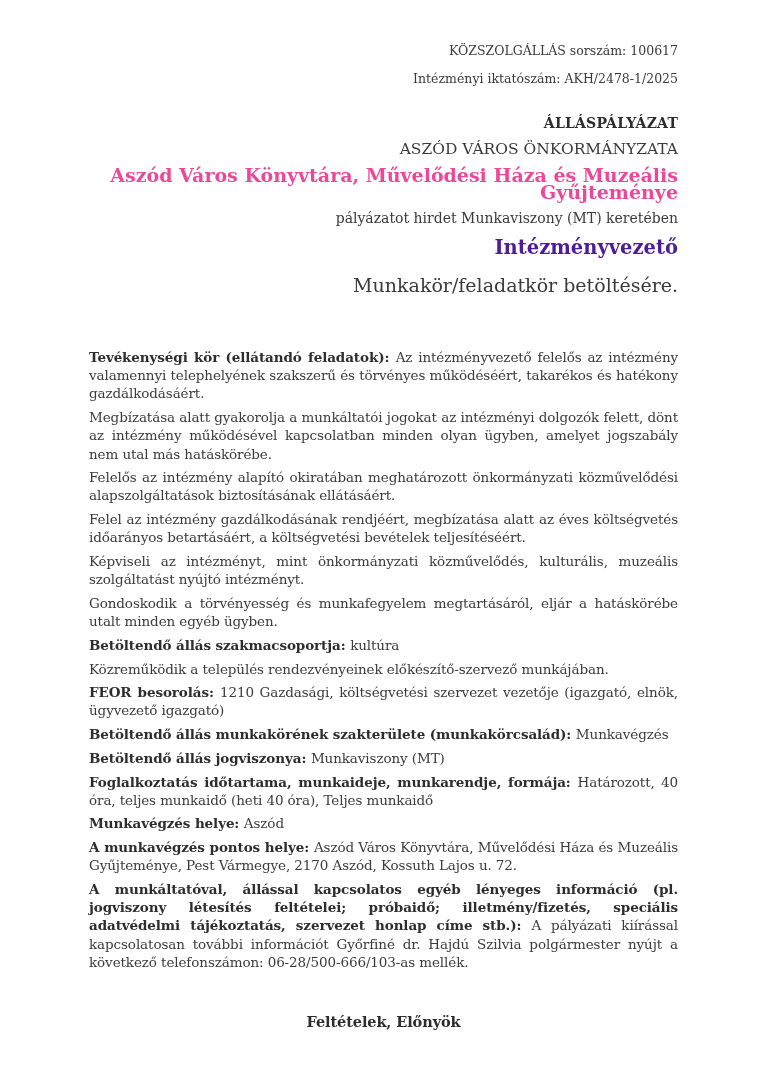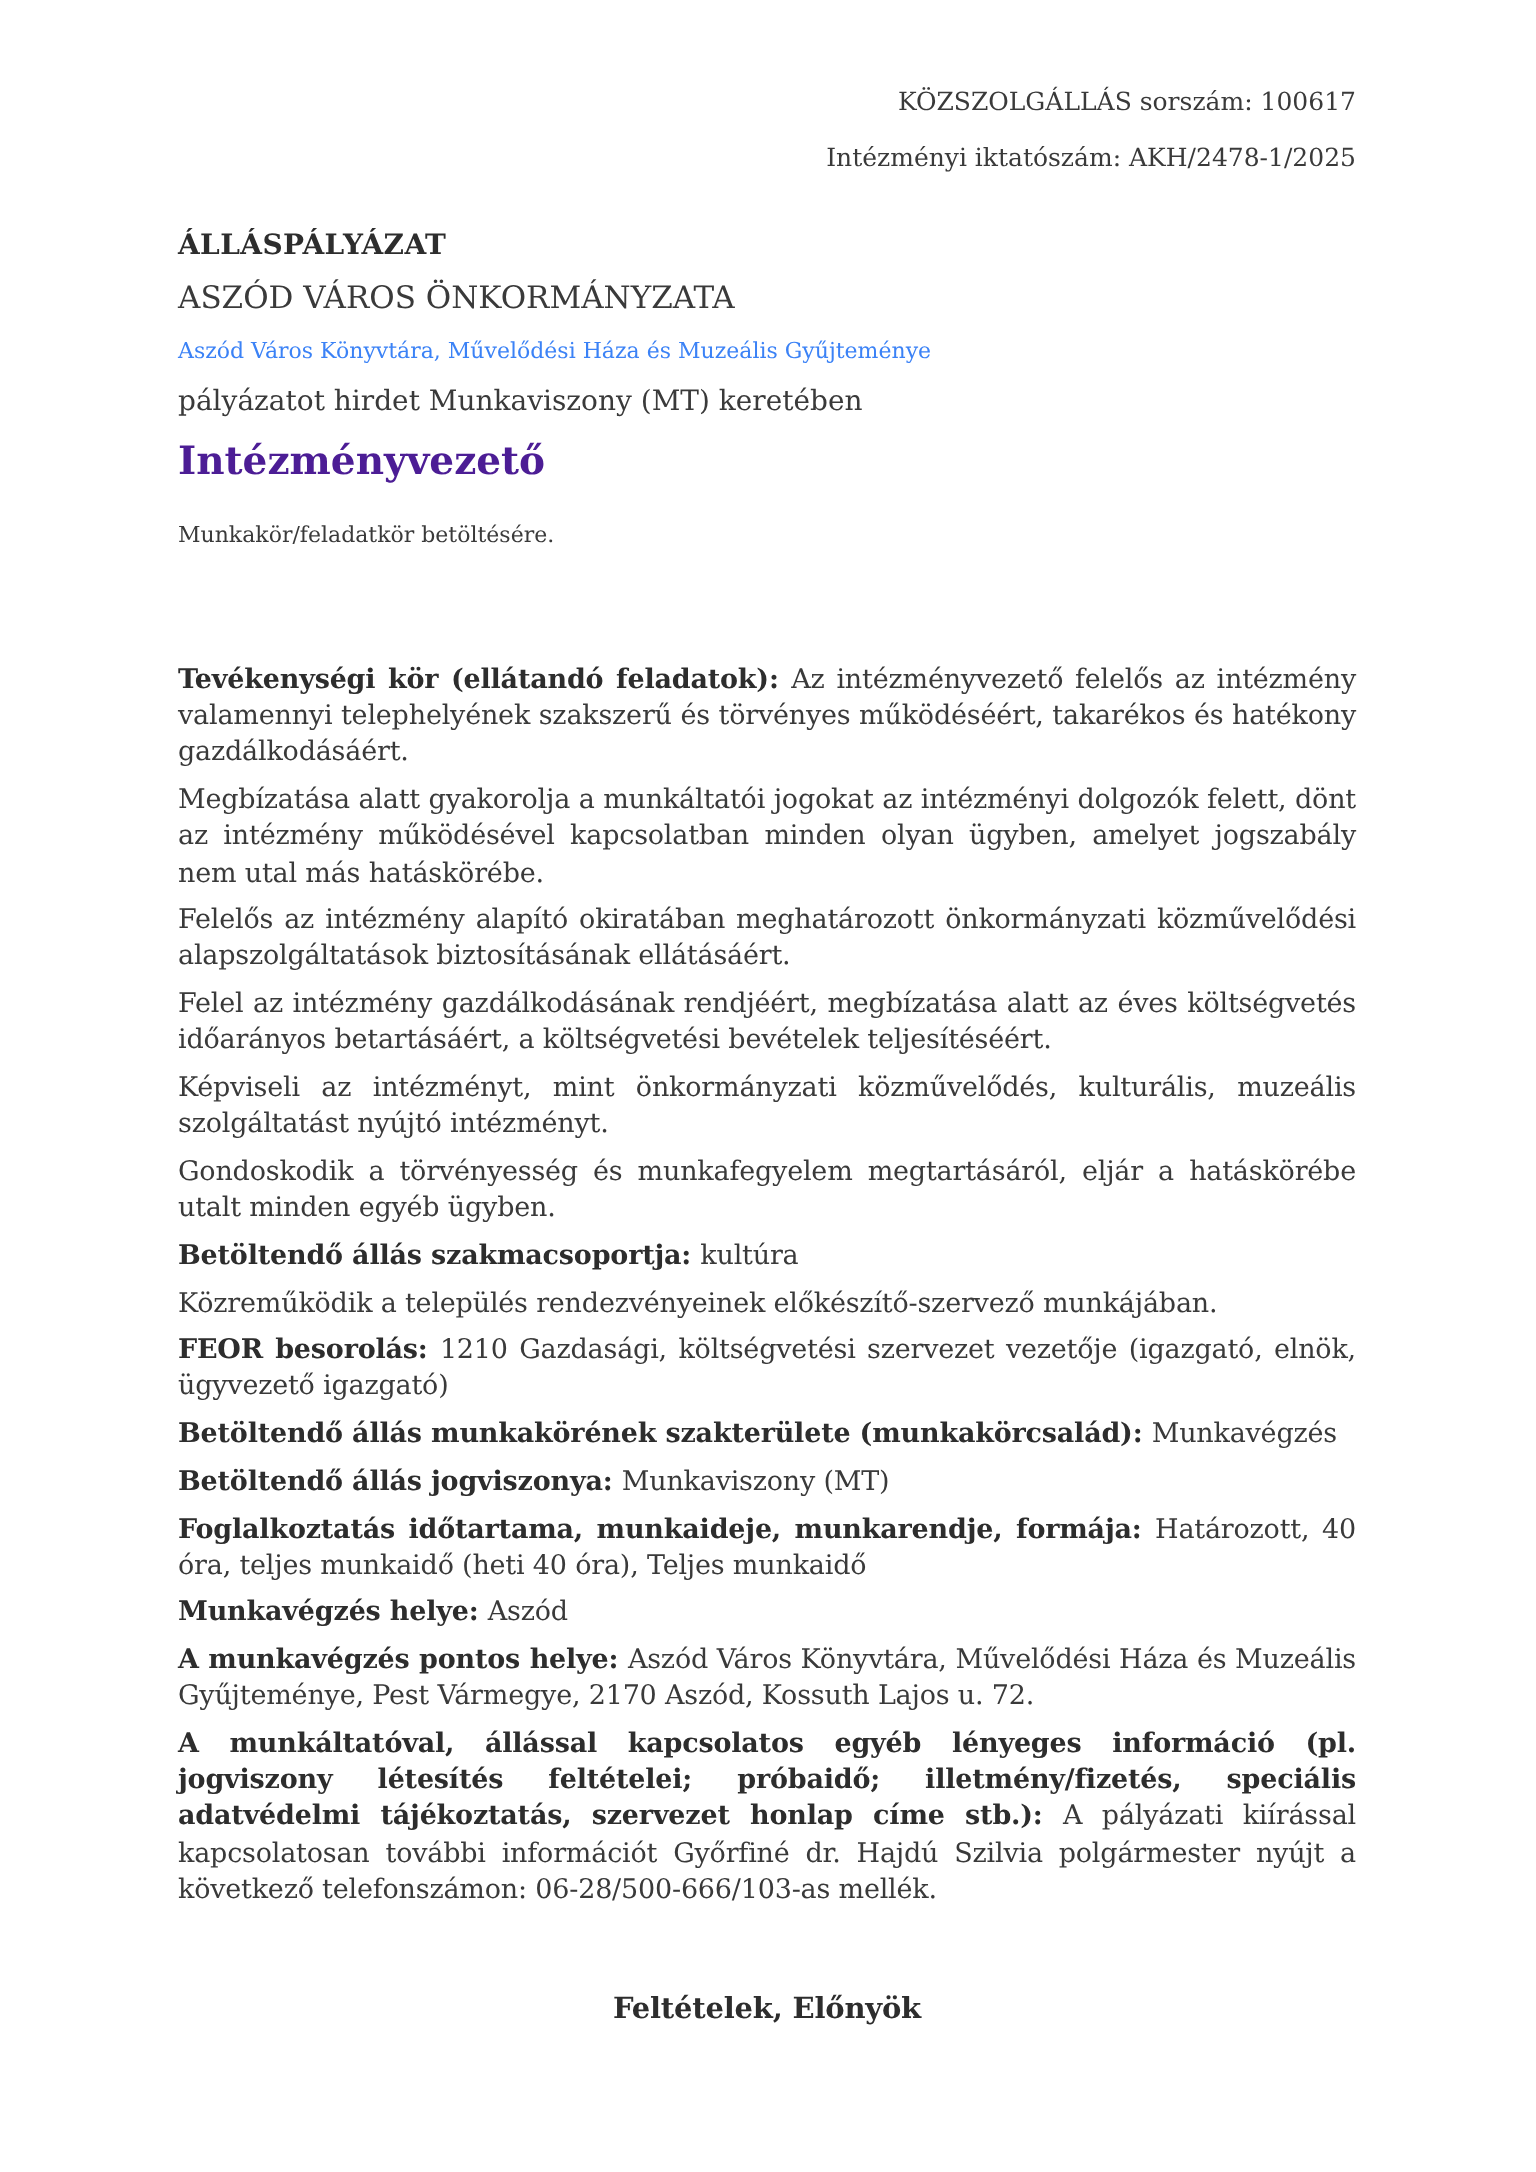--- a/index.html
+++ b/index.html
@@ -25,52 +25,52 @@
     text-align: right;
     font-size: 12.5px;
     line-height: 16px;
     color: #3a3a3a;
   }
   .hdr-right .hdr-line {
     margin-bottom: 12px;
   }
   .titles {
     margin-top: 28px;
-    text-align: left;
+    text-align: right;
   }
   .titles .t-line {
     line-height: 17px;
     margin-bottom: 9px;
   }
   .t1 {
     font-size: 14px;
     font-weight: bold;
     color: #2d2d2d;
     letter-spacing: 0.2px;
   }
   .t2 {
     font-size: 15.5px;
   }
   .t3 {
-    font-size: 11px;
-    font-weight: normal;
-    color: #3b82f6;
+    font-size: 19px;
+    font-weight: bold;
+    color: #ec4899;
   }
   .t4 {
     font-size: 14px;
   }
   .t5 {
     font-size: 19.5px;
     font-weight: bold;
     color: #4c1d95;
     line-height: 24px !important;
     margin-top: 2px;
   }
   .t6 {
-    font-size: 11px;
+    font-size: 19px;
     line-height: 18px !important;
     margin-top: 16px;
   }
   .bodytext {
     margin-top: 54px;
     font-size: 13.5px;
     line-height: 18.2px;
     text-align: justify;
     letter-spacing: -0.1px;
   }

